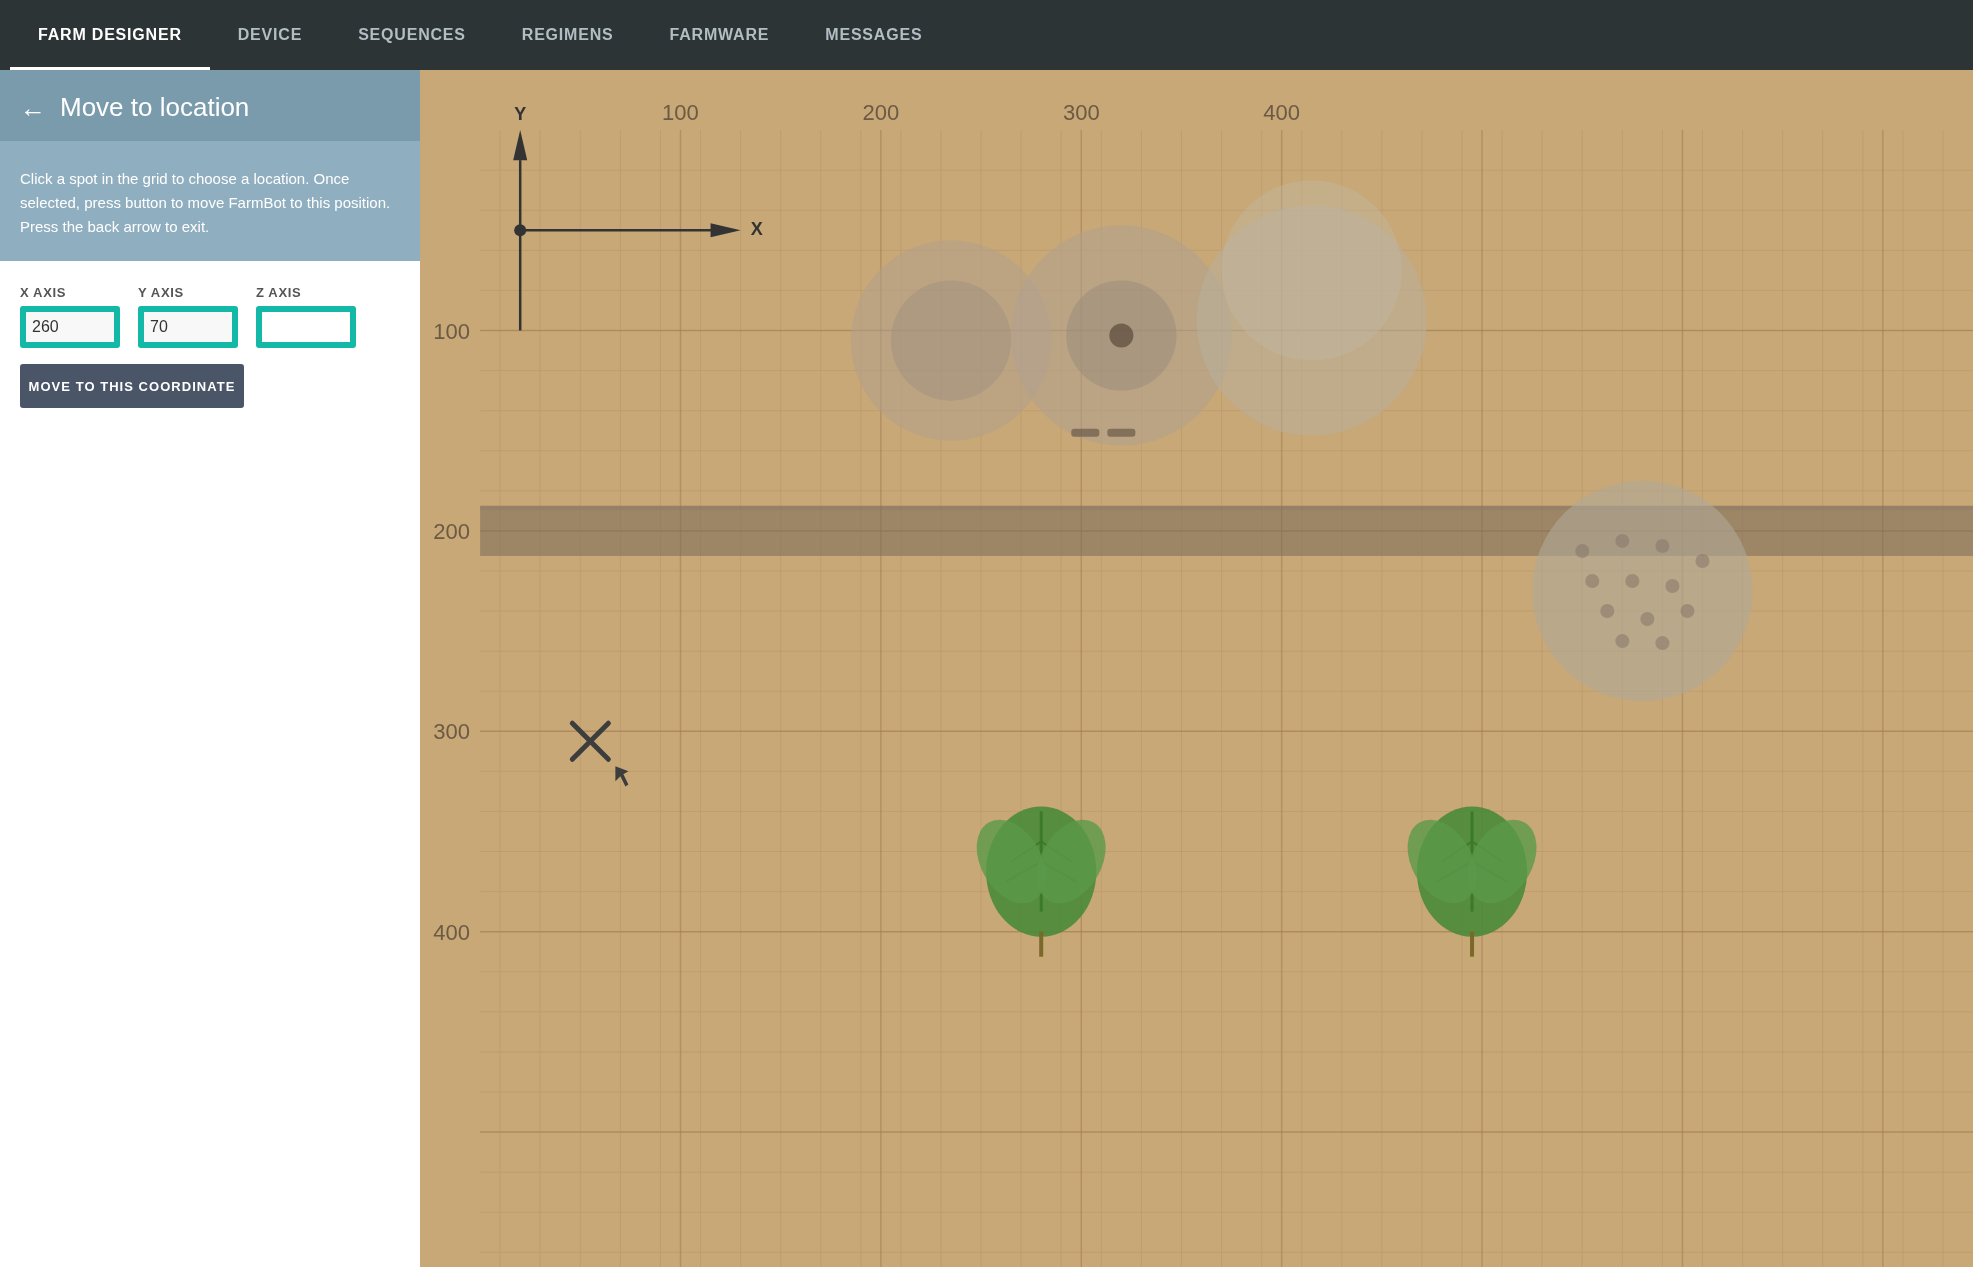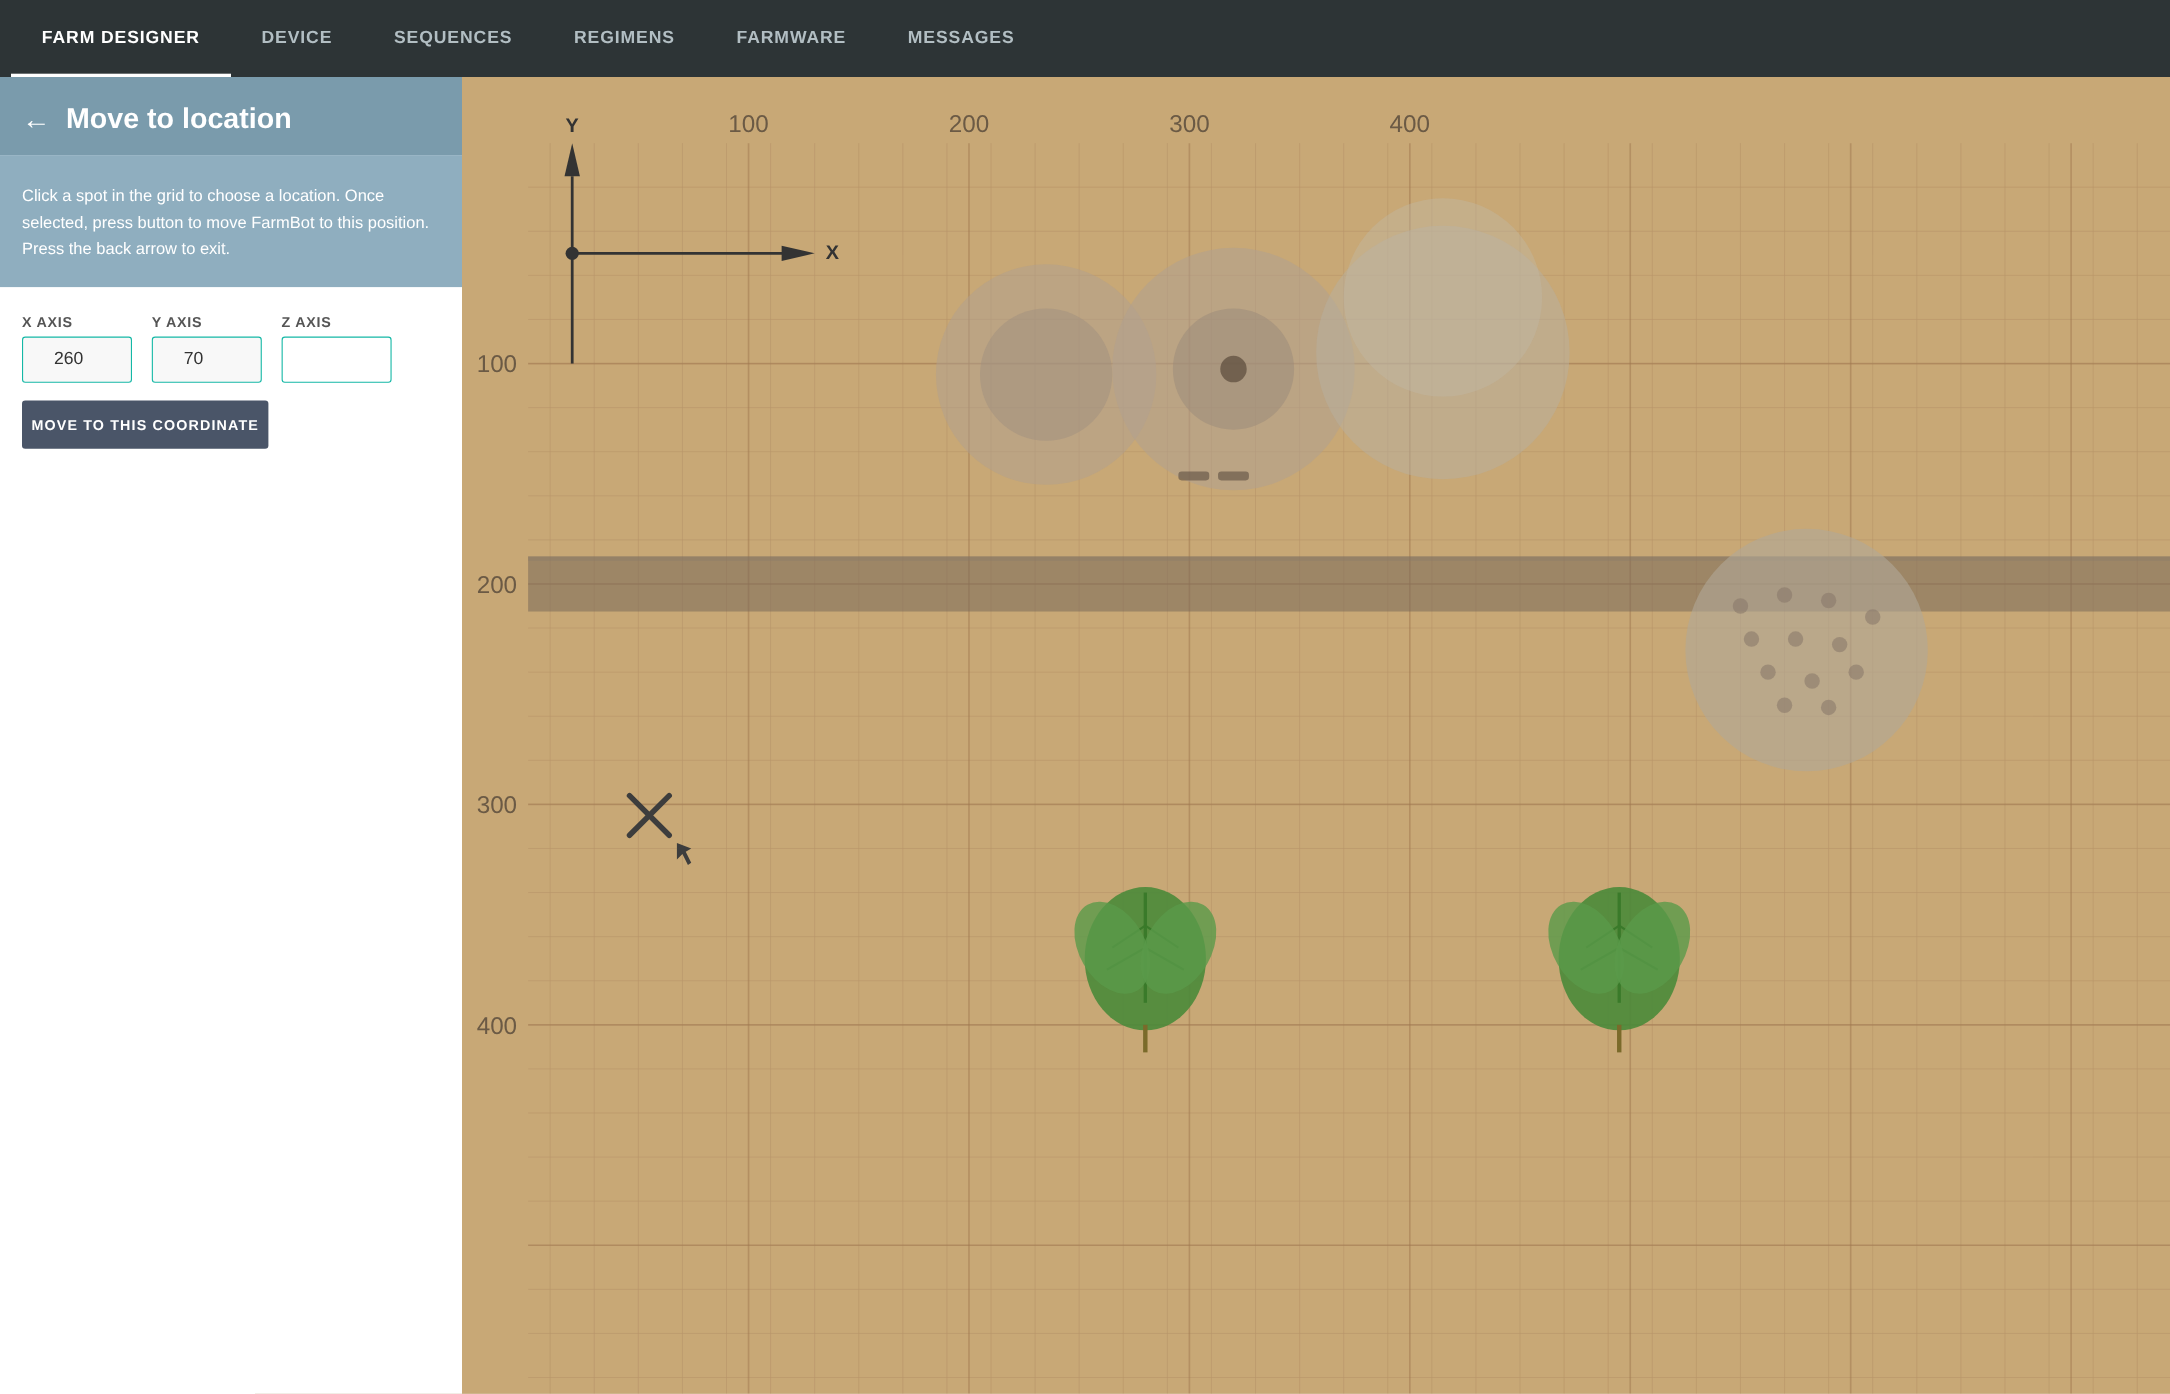--- a/index.html
+++ b/index.html
@@ -64,21 +64,21 @@
     }
     .back-arrow {
       color: #fff;
       font-size: 26px;
       cursor: pointer;
       line-height: 1;
     }
     .panel-title {
       color: #fff;
       font-size: 26px;
-      font-weight: 700;
+      font-weight: 400;
     }
 
     
     .panel-desc {
       background: #8faebf;
       padding: 26px 20px 22px 20px;
       color: #fff;
       font-size: 15px;
       line-height: 1.6;
     }
@@ -100,23 +100,23 @@
     .axis-label {
       font-size: 13px;
       font-weight: 700;
       color: #555;
       letter-spacing: 0.05em;
       text-transform: uppercase;
     }
     .axis-input {
       width: 100px;
       height: 42px;
-      border: 1px solid #14b8a6;
+      border: 6px solid #14b8a6;
       border-radius: 3px;
-      padding: 0 28px;
+      padding: 0 6px;
       font-size: 16px;
       color: #333;
       background: #f8f8f8;
       outline: none;
     }
     .axis-input.empty { background: #fff; }
 
     .move-btn-row {
       padding: 0 20px 20px 20px;
     }

